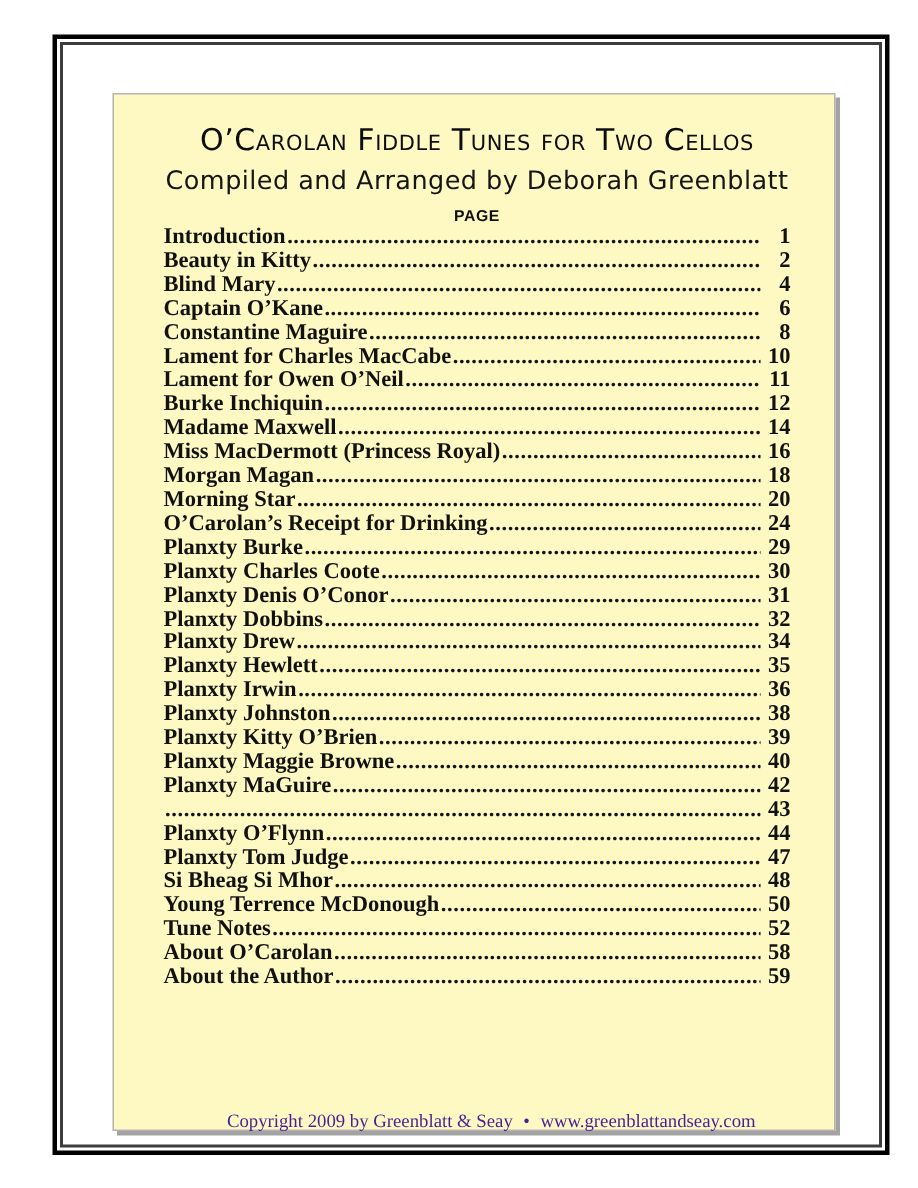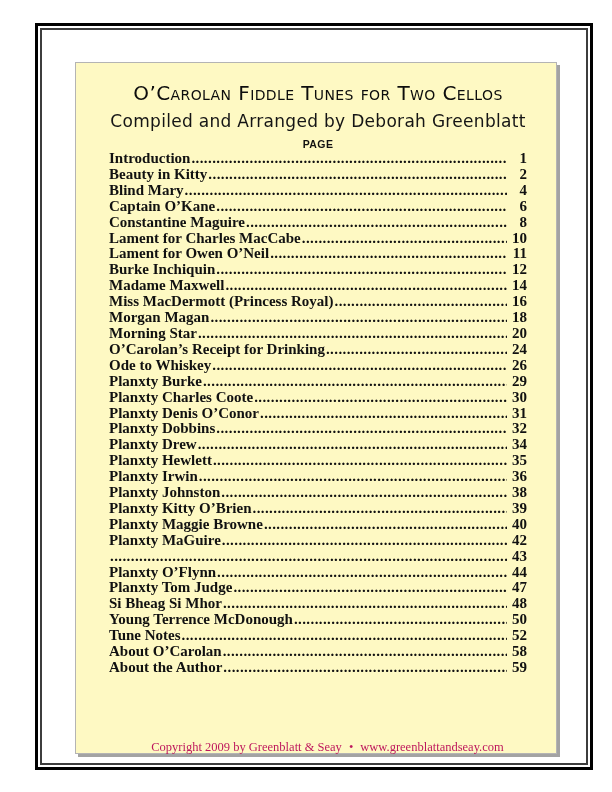--- a/index.html
+++ b/index.html
@@ -108,21 +108,21 @@
 
   
   .footer {
     position: absolute;
     left: 40px;
     right: 24px;
     top: 740px;
     text-align: center;
     font-family: "Liberation Serif", serif;
     font-size: 12.5px;
-    color: #be185d;
+    color: #4c1d95;
     margin-left: 27px;
   }
   .footer .sep {
     padding: 0 7px;
   }
 </style>
 </head>
 <body>
 
 <div class="outer-frame">
@@ -206,25 +206,20 @@
     <span class="p">20</span>
   </div>
 
 
   <div class="toc-row">
     <span class="t">O’Carolan’s Receipt for Drinking</span>
     <span class="dots"></span>
     <span class="p">24</span>
   </div>
 
-  <div class="toc-row">
-    <span class="t">Ode to Whiskey</span>
-    <span class="dots"></span>
-    <span class="p">26</span>
-  </div>
 
 
   <div class="toc-row">
     <span class="t">Planxty Burke</span>
     <span class="dots"></span>
     <span class="p">29</span>
   </div>
 
   <div class="toc-row">
     <span class="t">Planxty Charles Coote</span>

